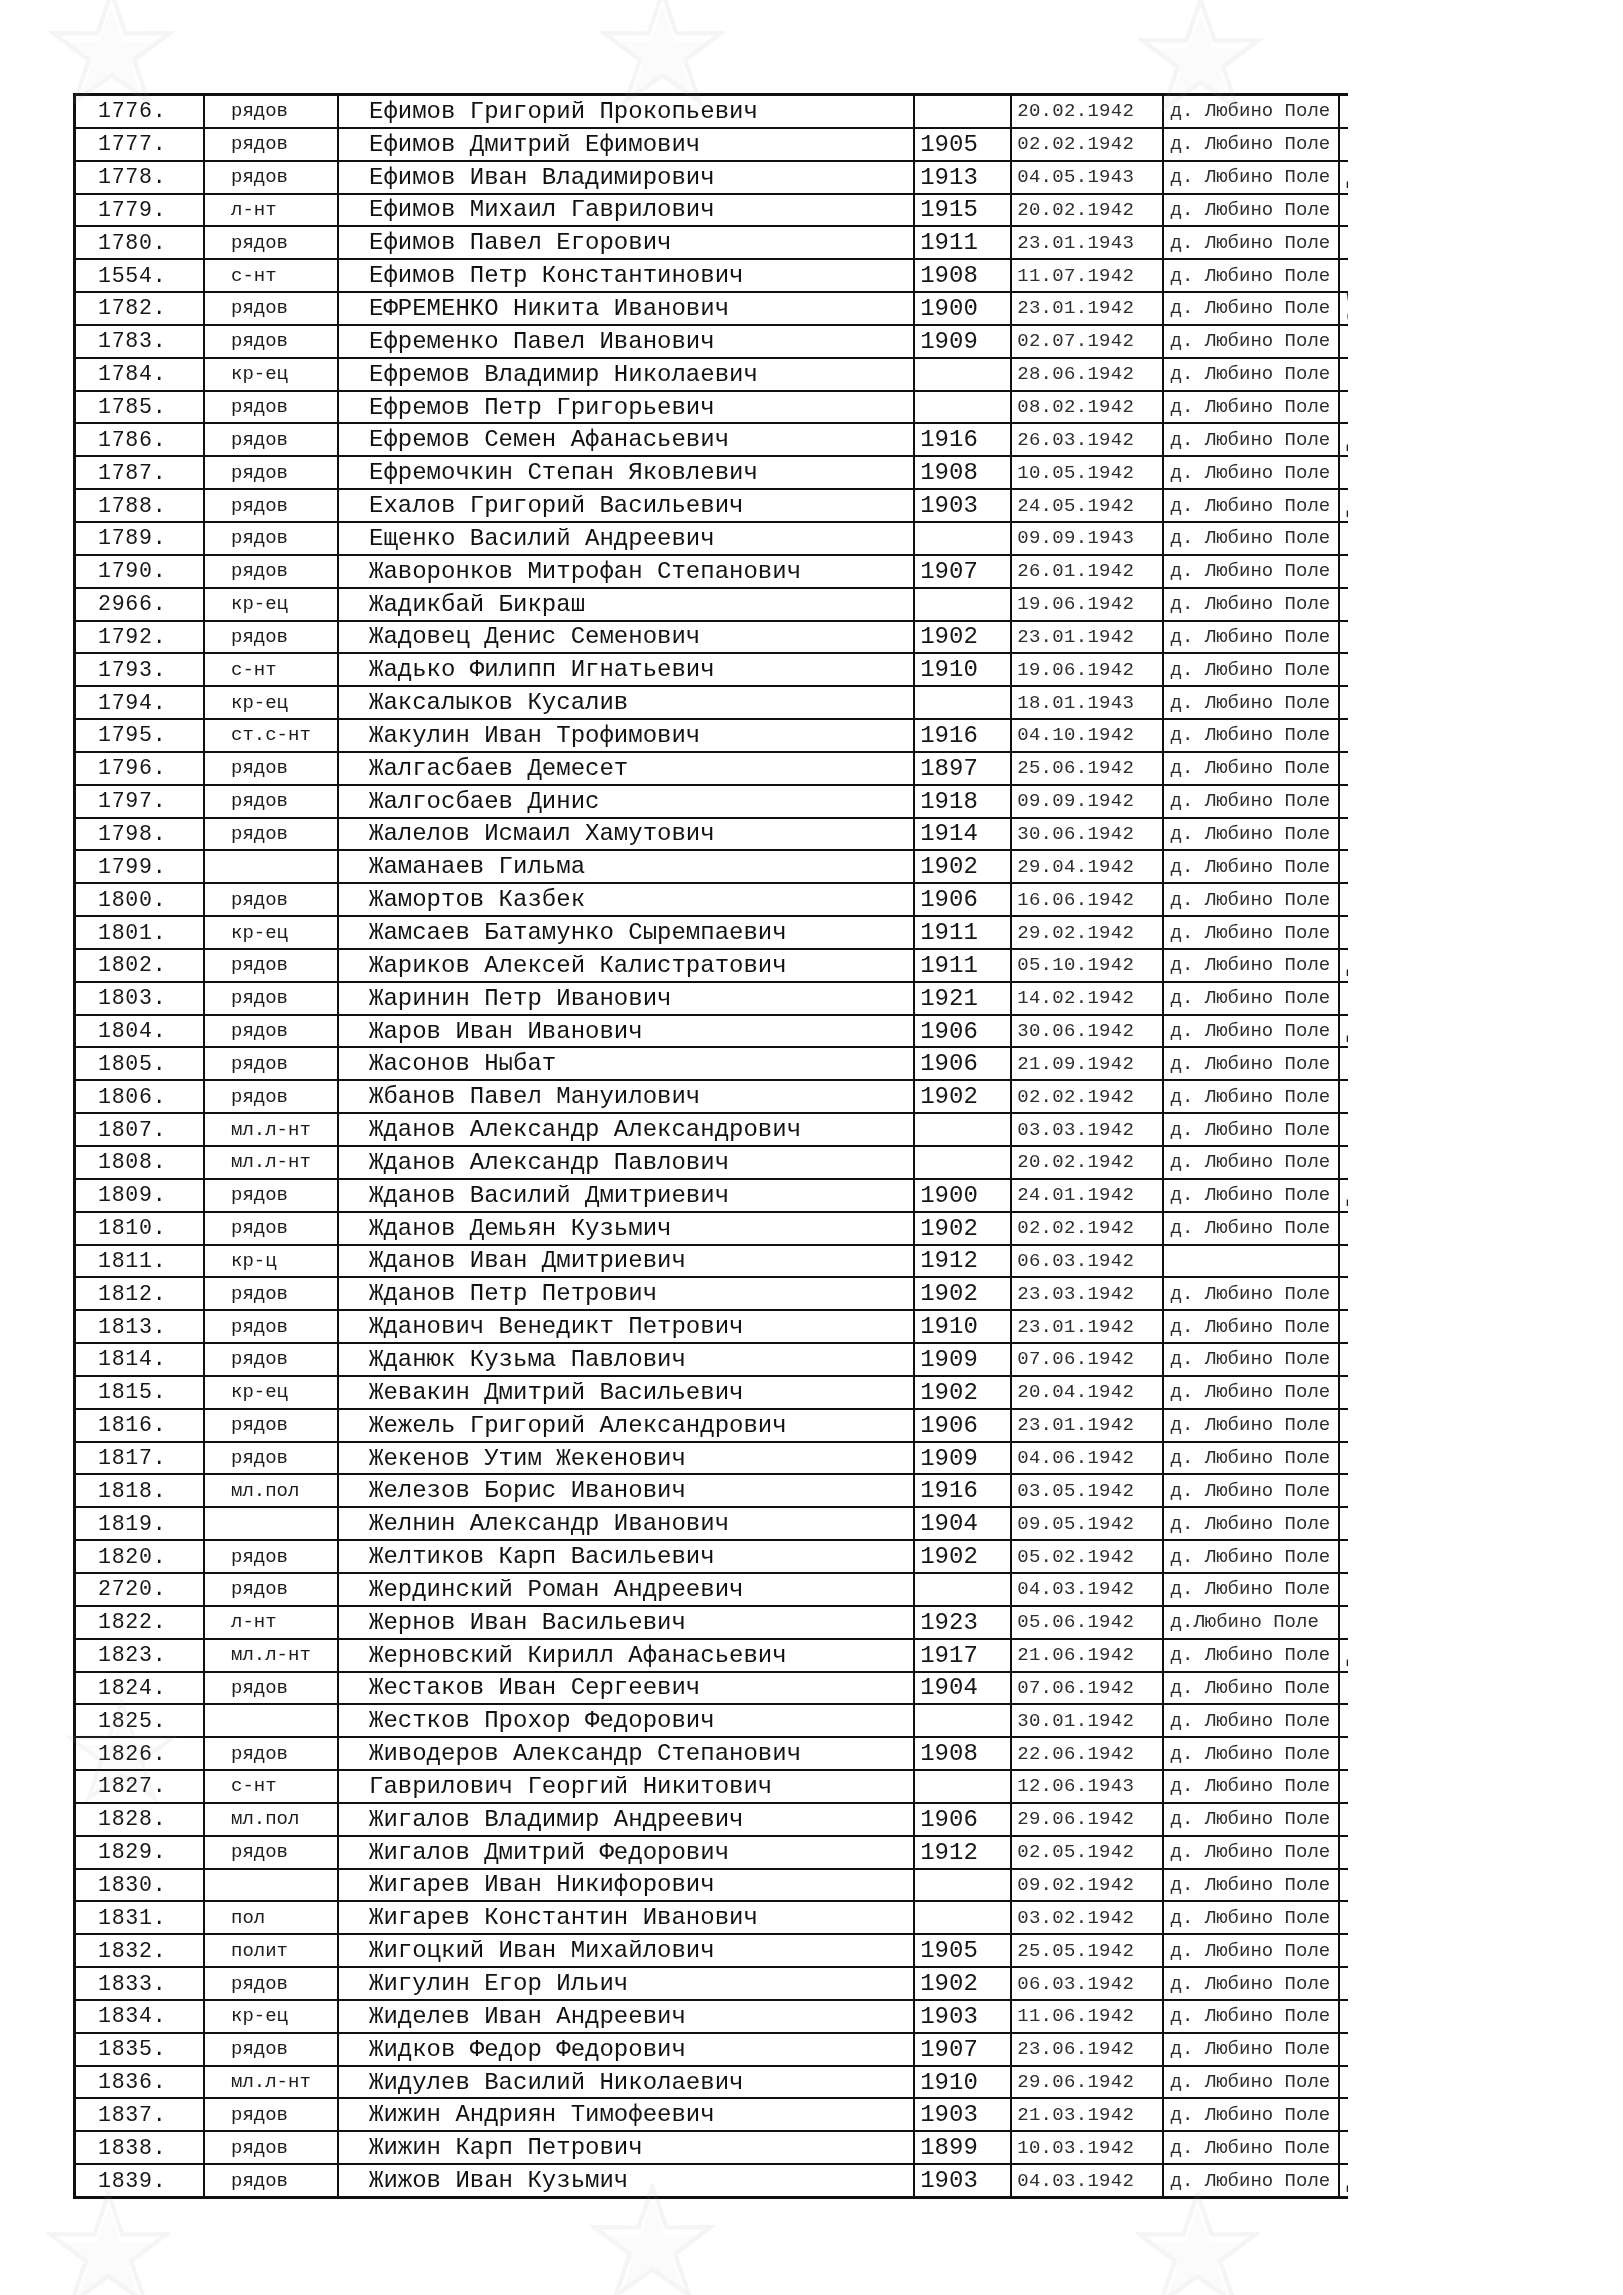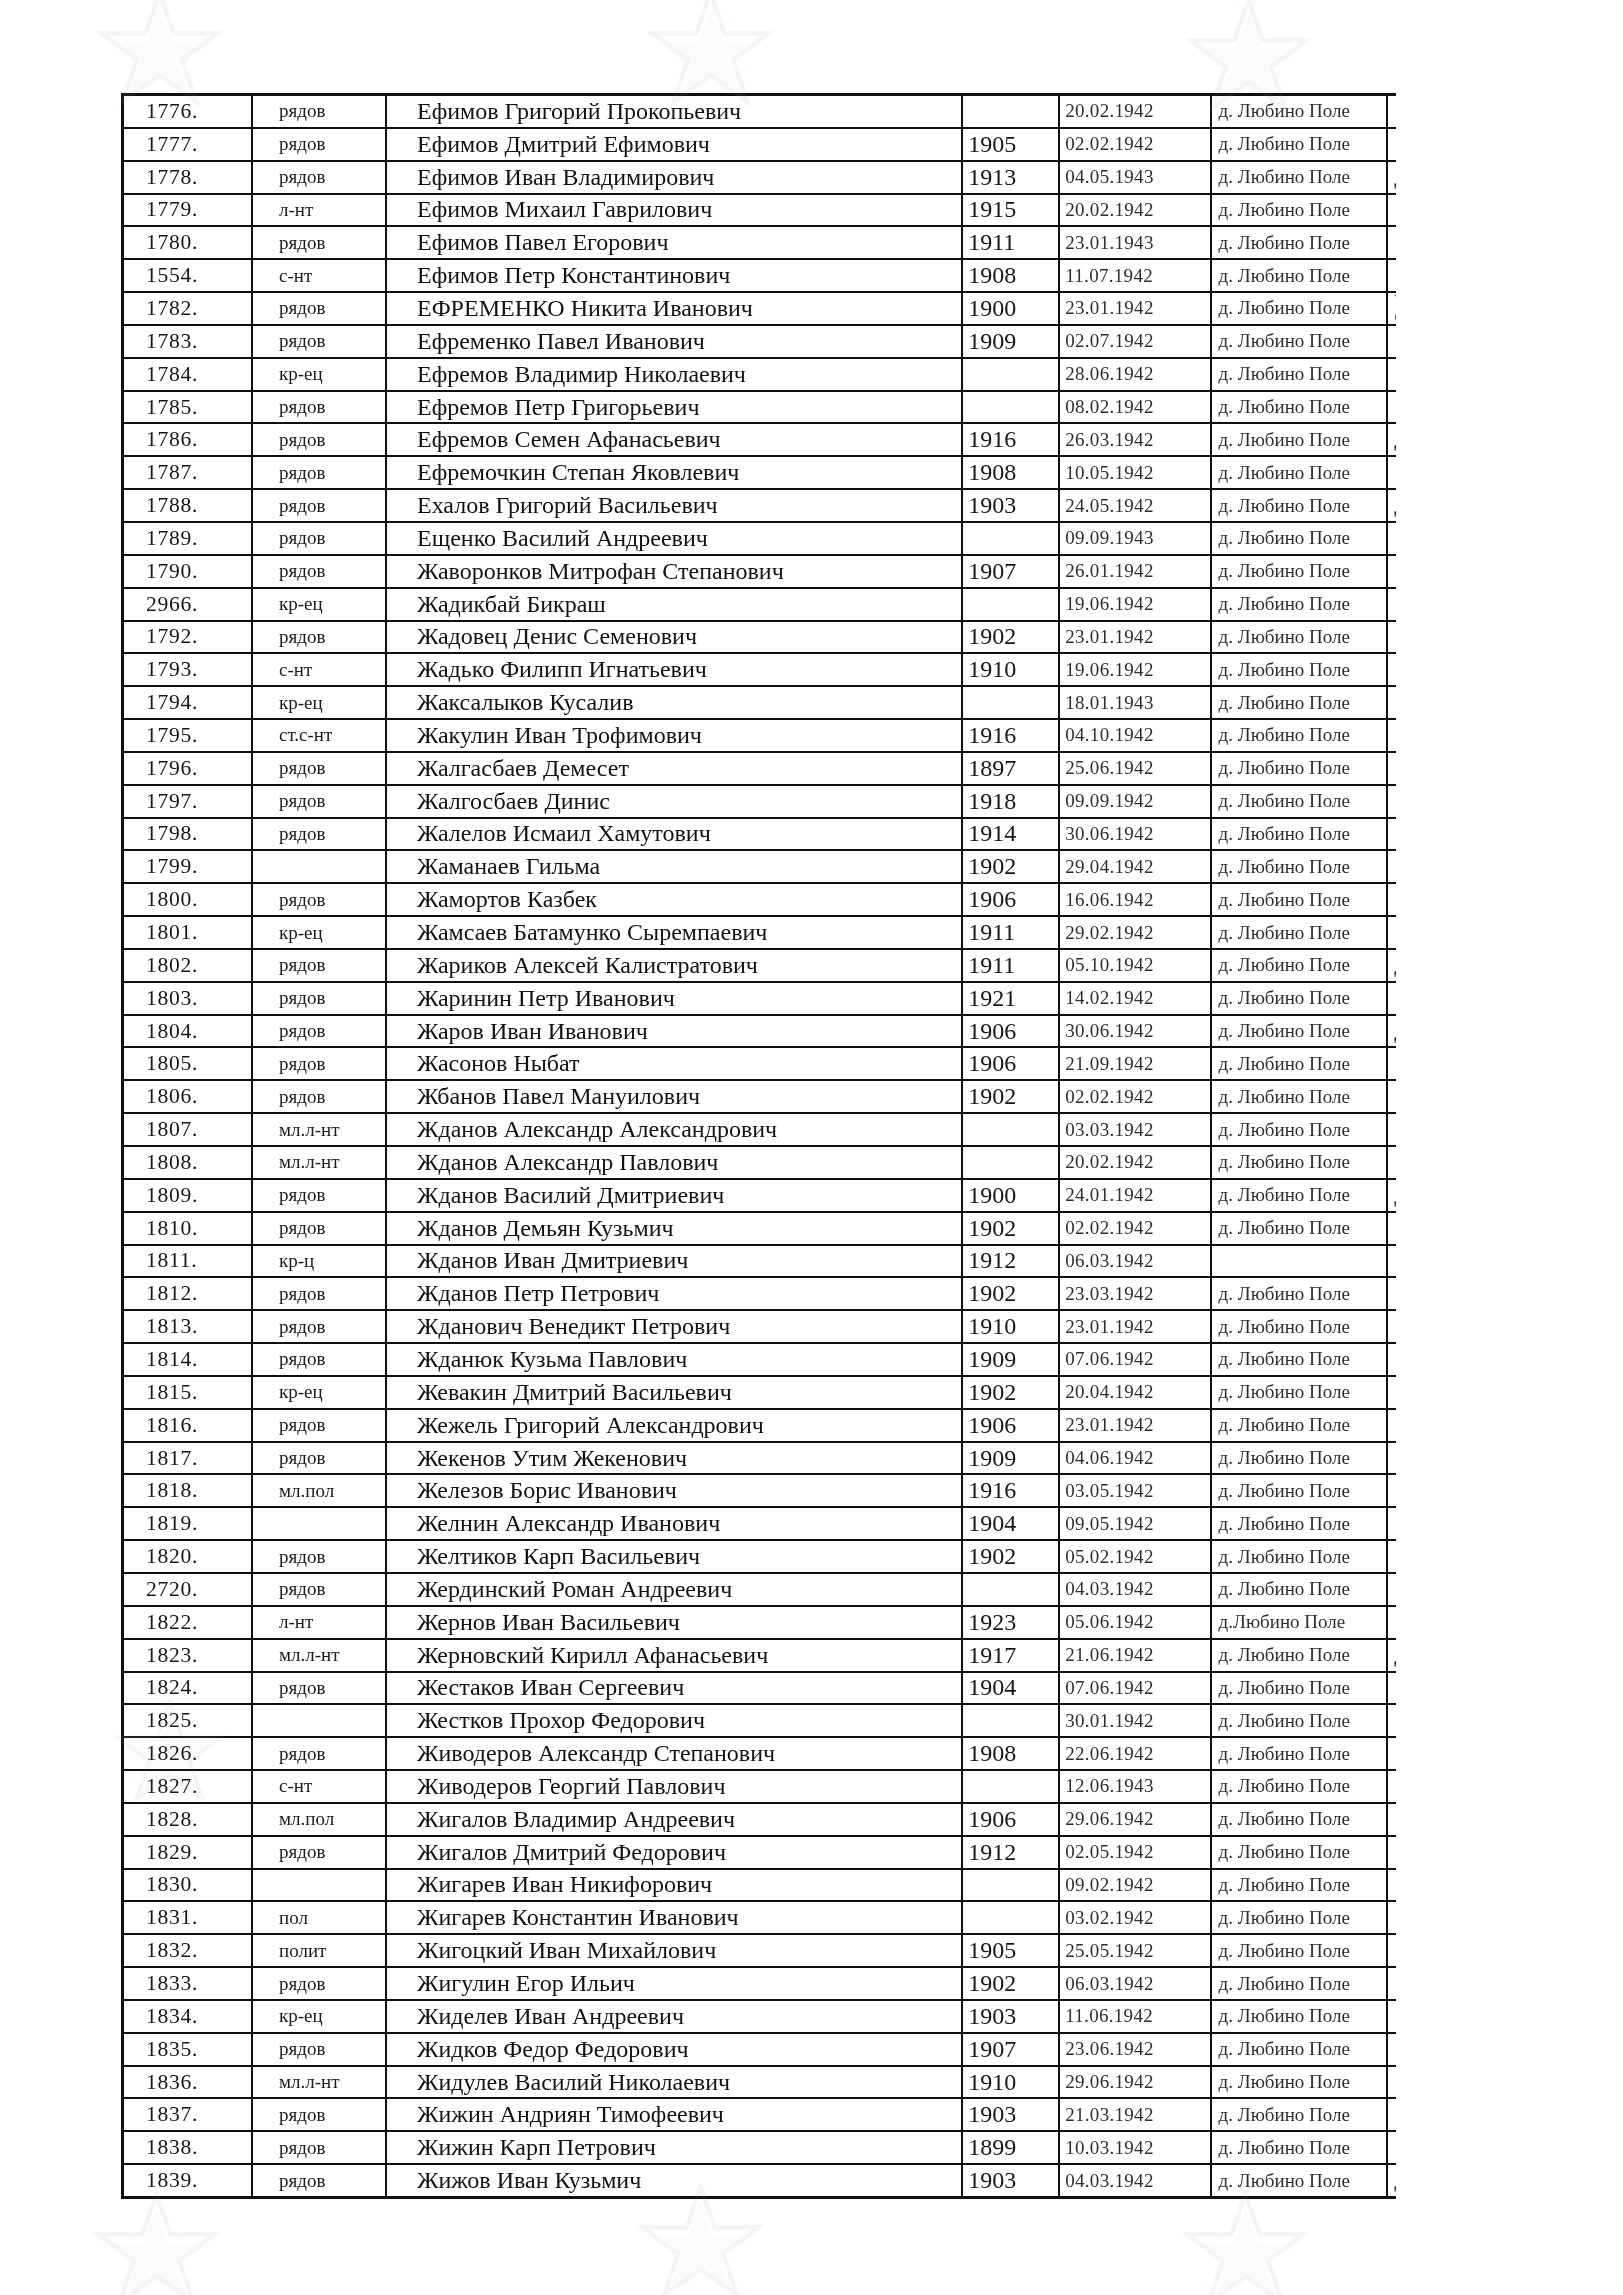--- a/index.html
+++ b/index.html
@@ -2,23 +2,22 @@
 <html style="font-size:10.5px"><head>
 <meta charset="utf-8">
 <style>
   html, body { margin: 0; padding: 0; background: #ffffff; }
   #page {
     position: relative;
     width: 1348px;
     height: 2295px;
     background: #ffffff;
     overflow: hidden;
-    font-family: Liberation Serif, serif;
+    font-family: Liberation Mono, monospace;
     color: #161616;
-    margin-left: 48px;
   }
   #memorial-table {
     position: absolute;
     left: 73px;
     top: 93px;
     width: 1482px;
     height: 2106px;
     border: 3.3px solid #101010;
     box-sizing: border-box;
     display: flex;
@@ -523,21 +522,21 @@
         <div class="cell c-rank">рядов</div>
         <div class="cell c-name">Живодеров Александр Степанович</div>
         <div class="cell c-year">1908</div>
         <div class="cell c-date">22.06.1942</div>
         <div class="cell c-place">д. Любино Поле</div>
         <div class="cell c-note"></div>
       </div>
       <div class="row">
         <div class="cell c-num">1827.</div>
         <div class="cell c-rank">с-нт</div>
-        <div class="cell c-name">Живодеров Георгий Павлович</div>
+        <div class="cell c-name">Гаврилович Георгий Никитович</div>
         <div class="cell c-year"></div>
         <div class="cell c-date">12.06.1943</div>
         <div class="cell c-place">д. Любино Поле</div>
         <div class="cell c-note"></div>
       </div>
       <div class="row">
         <div class="cell c-num">1828.</div>
         <div class="cell c-rank">мл.пол</div>
         <div class="cell c-name">Жигалов Владимир Андреевич</div>
         <div class="cell c-year">1906</div>

